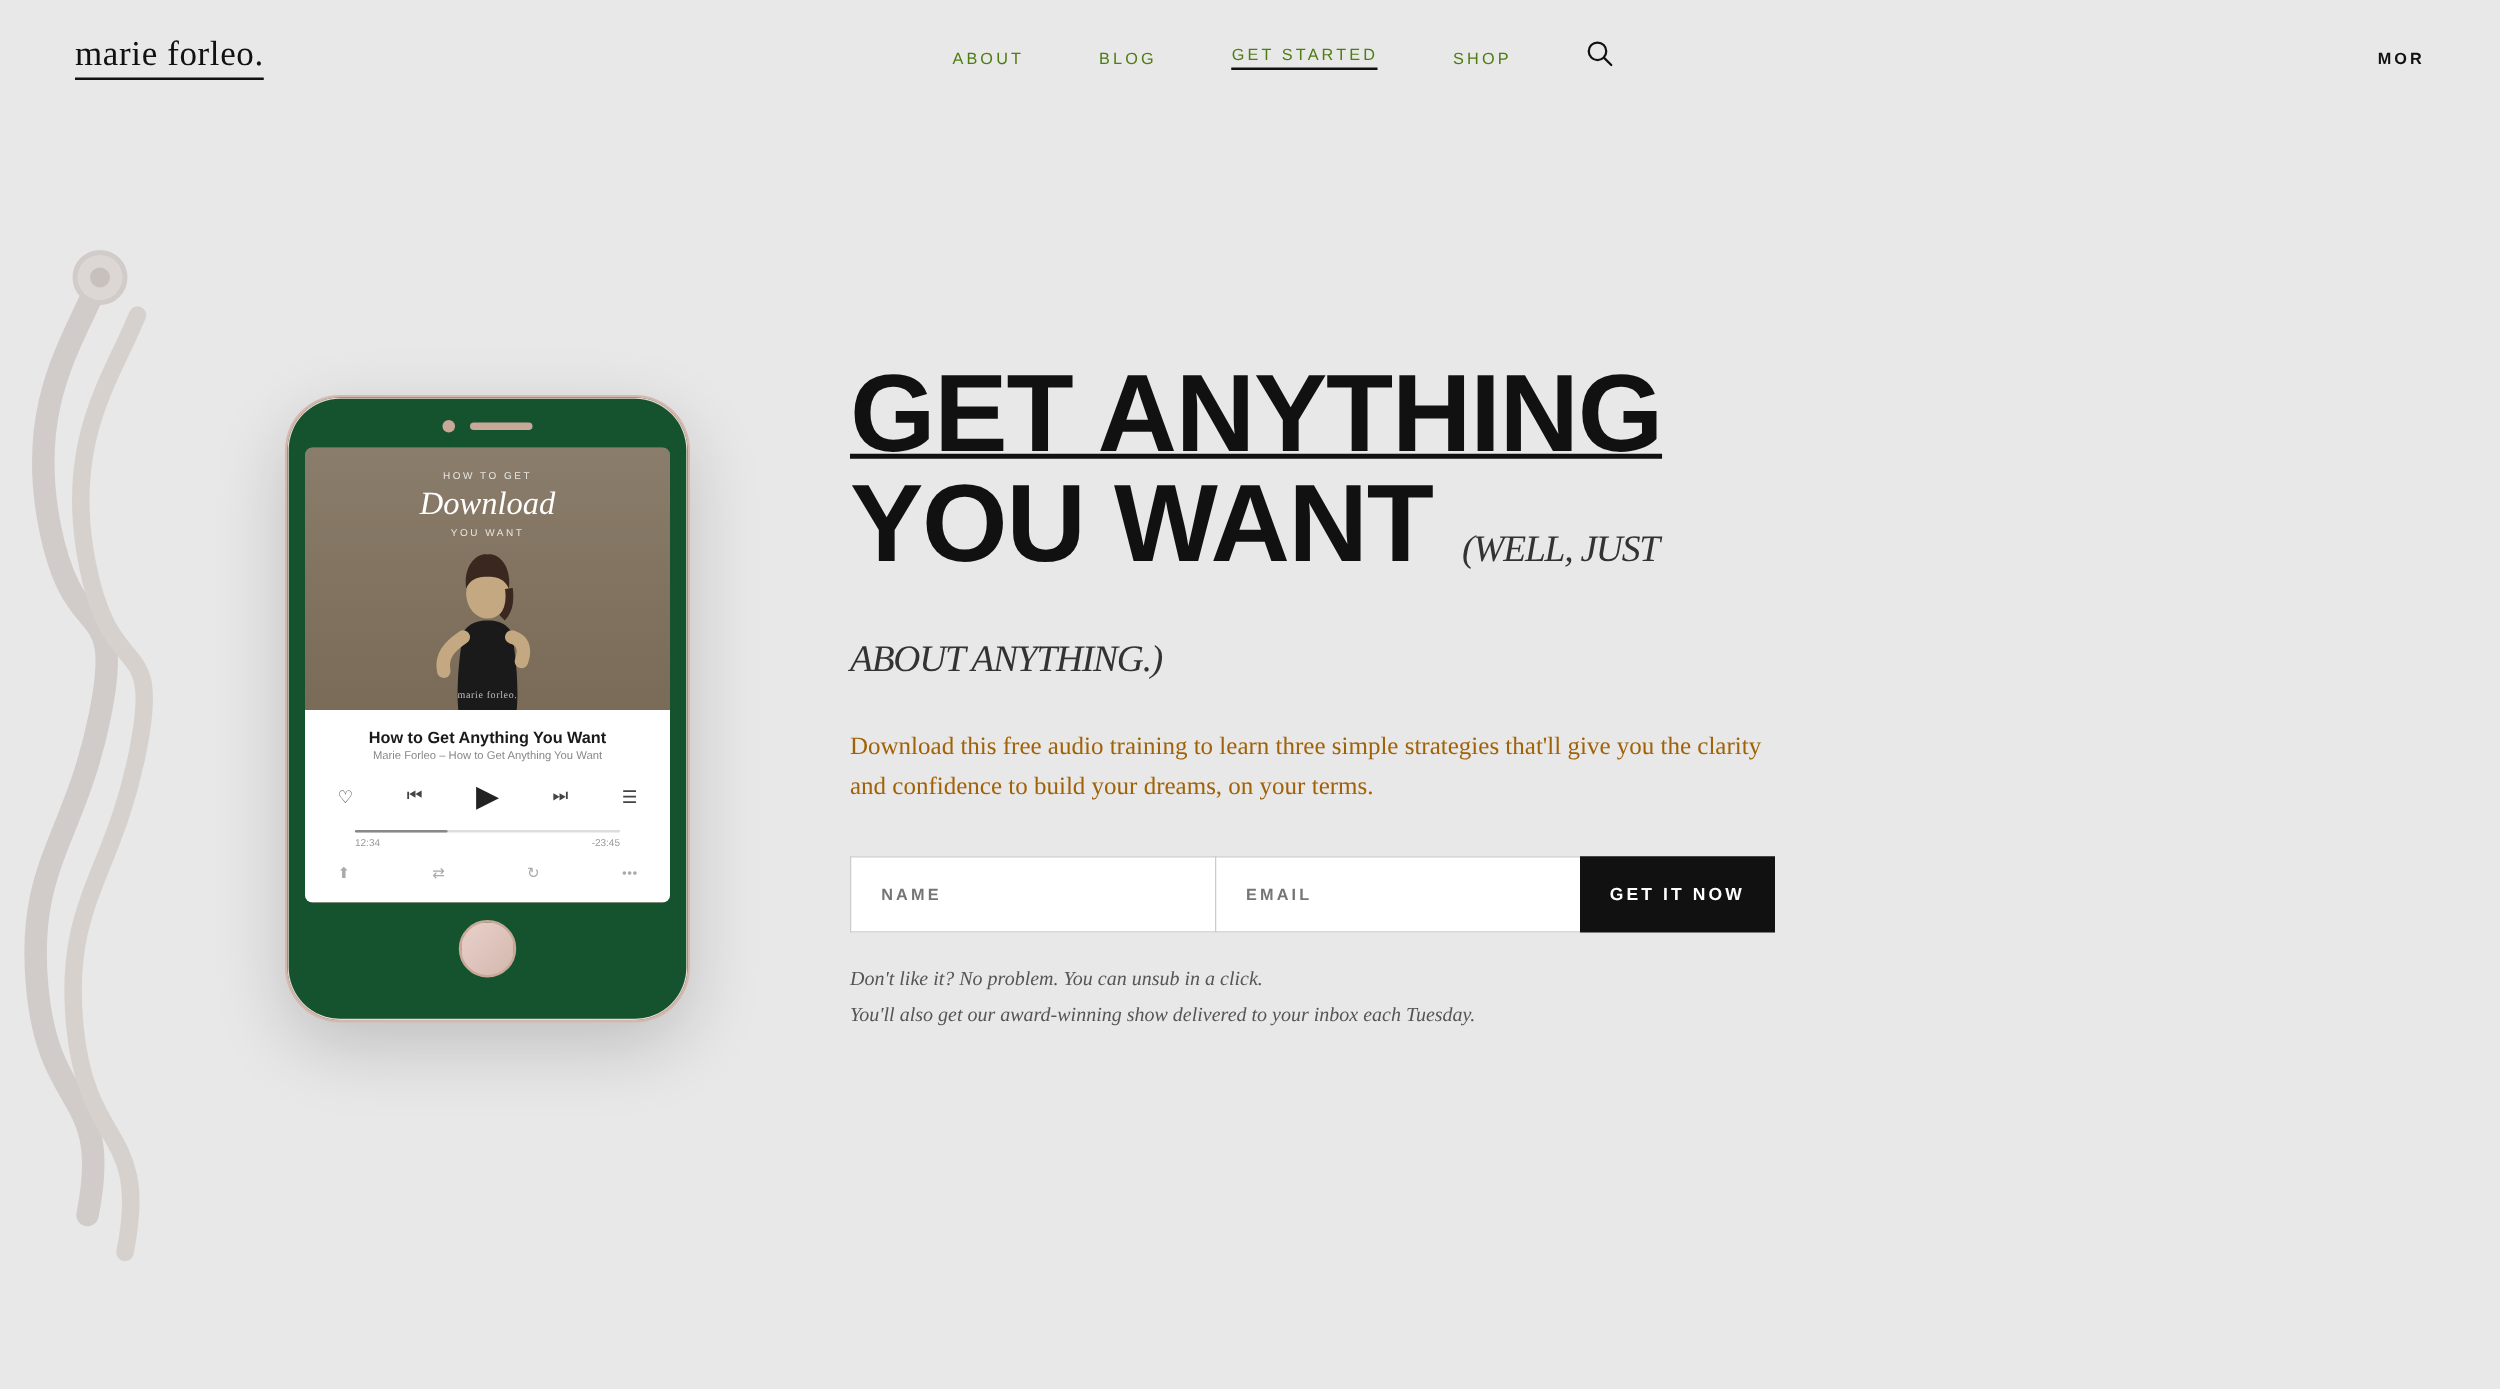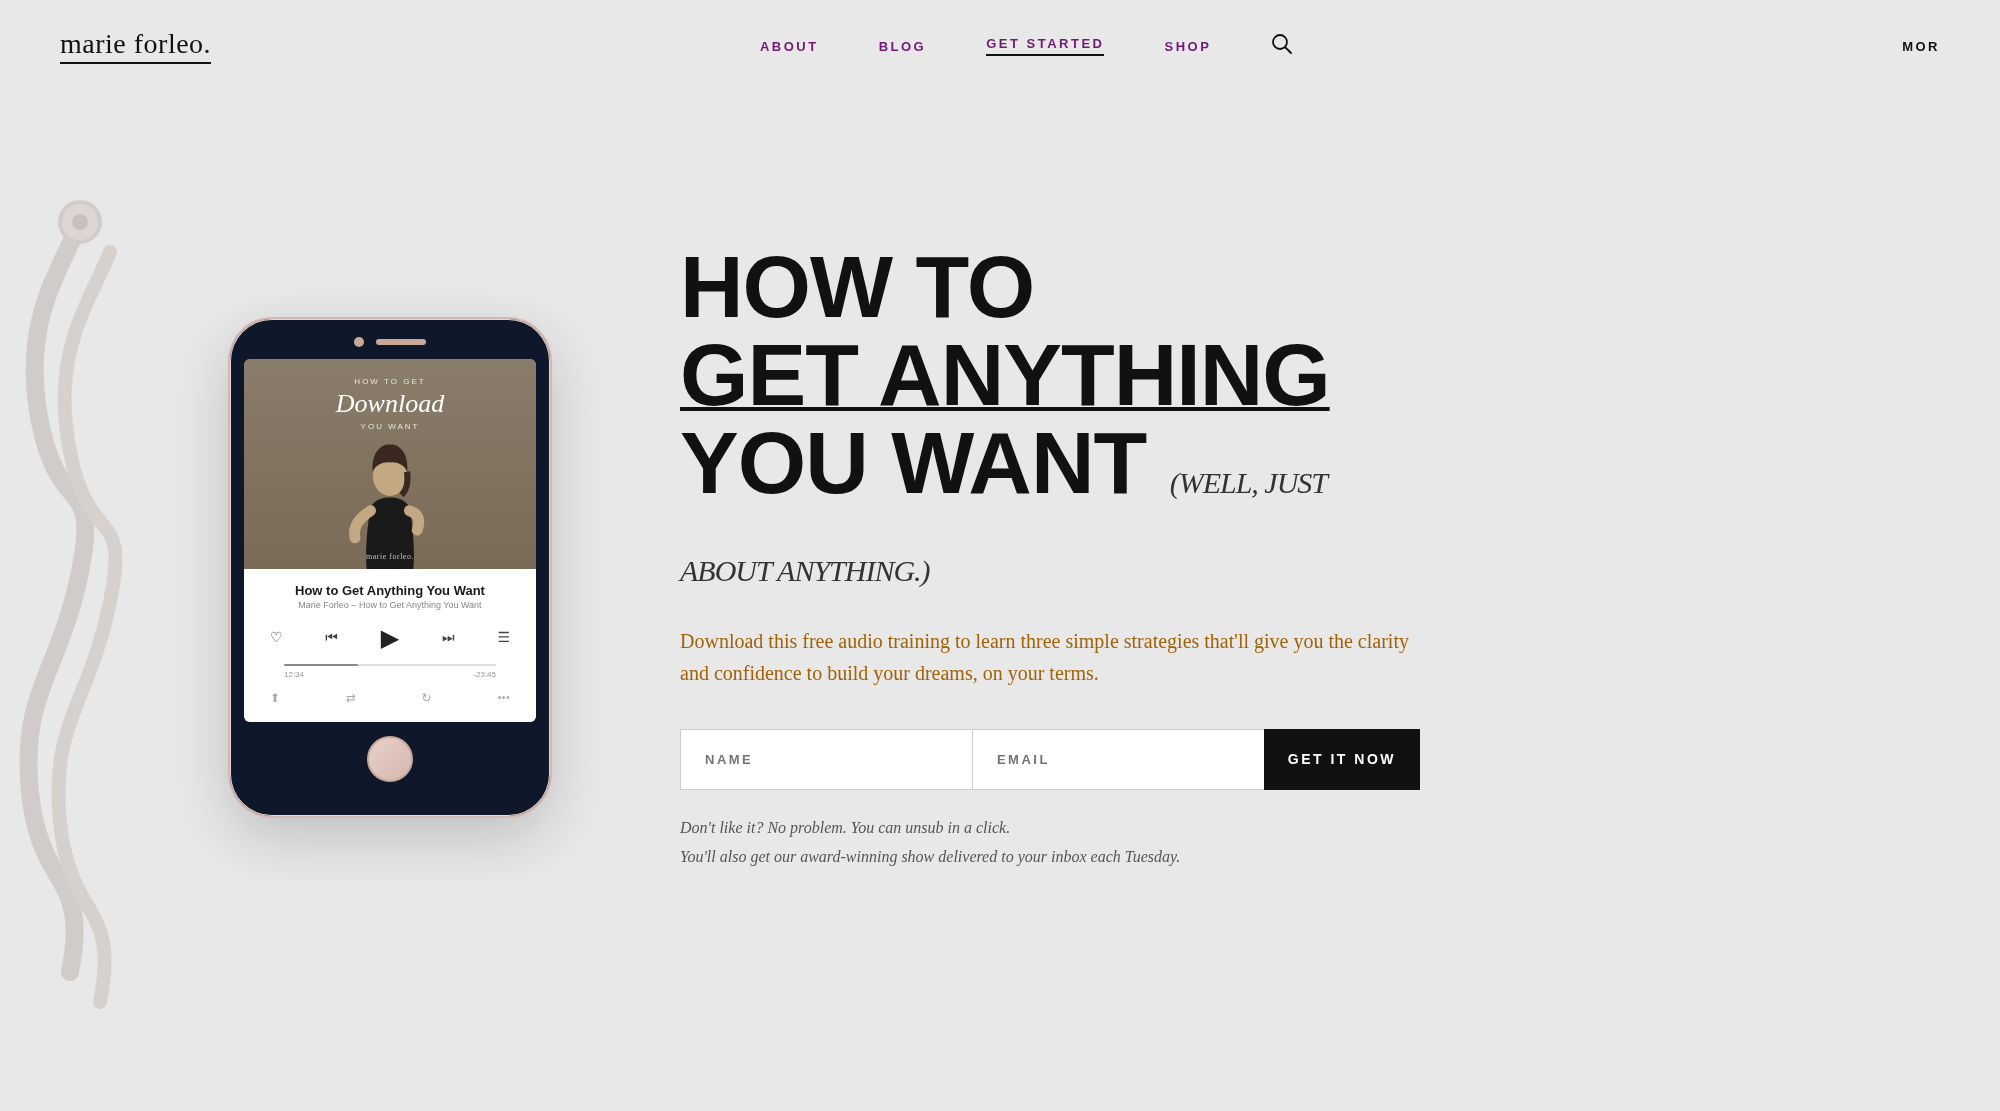--- a/index.html
+++ b/index.html
@@ -43,23 +43,23 @@
       display: flex;
       align-items: center;
       gap: 60px;
       margin-left: auto;
       margin-right: 60px;
     }
 
     .nav-item {
       font-family: Arial, sans-serif;
       font-size: 13px;
-      font-weight: 700;
+      font-weight: 400;
       letter-spacing: 2.5px;
-      color: #701a75;
+      color: #4d7c0f;
       text-decoration: none;
       text-transform: uppercase;
       cursor: pointer;
     }
 
     .nav-item.active {
       border-bottom: 2px solid #111;
       padding-bottom: 3px;
     }
 
@@ -91,21 +91,21 @@
     .phone-container {
       position: relative;
       width: 380px;
       flex-shrink: 0;
       margin-top: 20px;
       margin-left: 60px;
     }
 
     .phone {
       width: 320px;
-      background: #0f172a;
+      background: #14532d;
       border-radius: 42px;
       padding: 18px 14px 30px;
       box-shadow:
         0 0 0 2px #d4b8b0,
         0 20px 60px rgba(0,0,0,0.18),
         inset 0 0 0 1px #e8d8d0;
       position: relative;
       margin: 0 auto;
     }
 
@@ -482,21 +482,20 @@
         </div>
       </div>
 
       <div class="phone-home-btn"></div>
     </div>
   </div>
 
   <div class="right-content">
 
     <div class="headline">
-      <div>HOW TO</div>
       <div>
         <span style="text-decoration: underline; text-decoration-thickness: 4px;">GET ANYTHING</span>
       </div>
       <div>
         <span>YOU WANT</span>
         <span class="headline-sub">(Well, just about anything.)</span>
       </div>
     </div>
 
     <p class="description">Download this free audio training to learn three simple strategies that'll give you the clarity and confidence to build your dreams, on your terms.</p>

